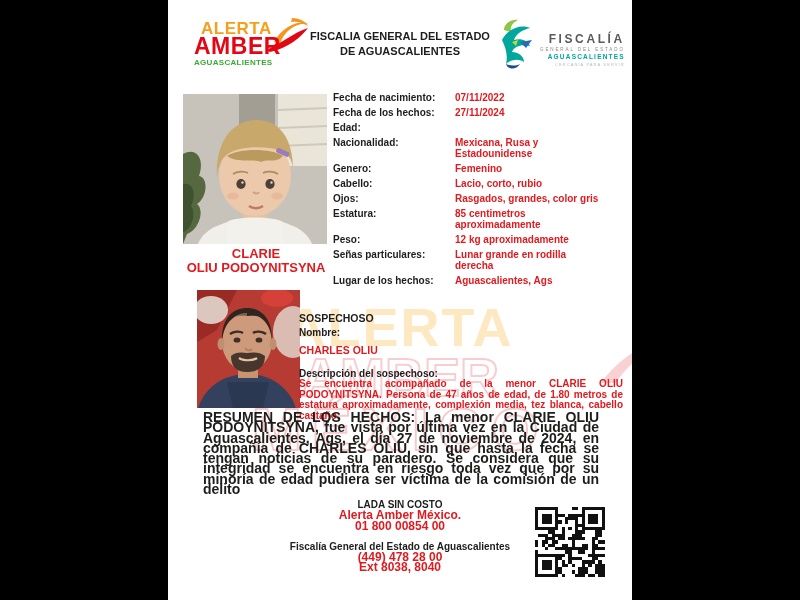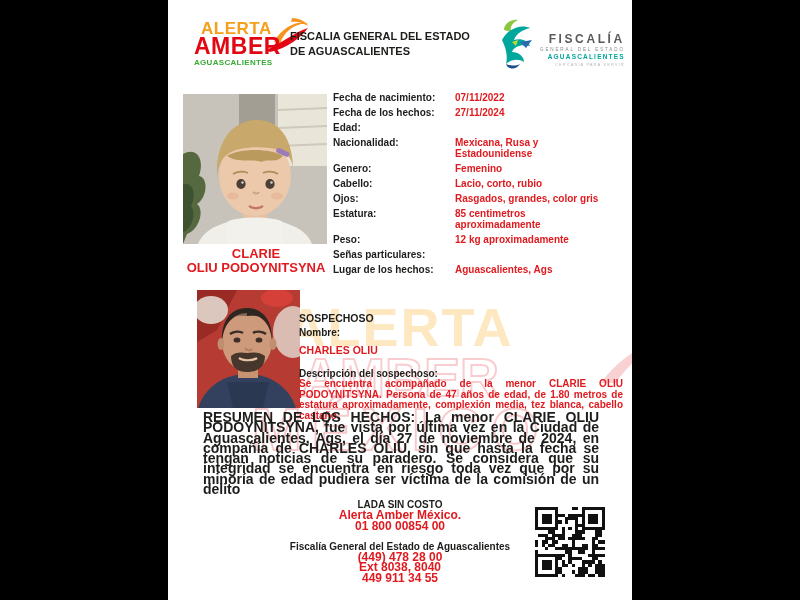--- a/index.html
+++ b/index.html
@@ -10,21 +10,21 @@
             background:#ffffff; overflow:hidden; }
   .abs { position:absolute; }
 
   
   #amber-logo { left:26px; top:20px; width:120px; line-height:1; z-index:2; }
   .amber-l1 { font-size:17px; font-weight:900; color:#f5a01d; letter-spacing:.5px; padding-left:7px; }
   .amber-l2 { font-size:23px; font-weight:900; color:#e30613; letter-spacing:.5px; margin-top:-2px; }
   .amber-l3 { font-size:8px; font-weight:800; color:#3aaa35; letter-spacing:.3px; margin-top:1px; }
   #amber-swoosh { left:96px; top:16px; z-index:1; }
 
-  #header-title { left:122px; top:29px; width:220px; 
+  #header-title { left:122px; top:29px; width:220px; text-align:center;
                   font-size:11px; font-weight:bold; color:#1d1d1b; line-height:1.35; z-index:2;}
 
   #fiscalia-logo { left:330px; top:18px; display:flex; gap:4px; align-items:flex-start; z-index:2;}
   .fg-text { padding-top:14px;text-align:right; }
   .fg-name { font-size:12px; font-weight:bold; color:#595a5c; letter-spacing:2.6px; }
   .fg-sub1 { font-size:4.5px; color:#8a8a8a; letter-spacing:1.9px; margin-top:1px; }
   .fg-sub2 { font-size:6.5px; font-weight:bold; color:#00a79d; letter-spacing:1.2px; margin-top:1px; }
   .fg-tag  { font-size:4px; color:#b9b9b9; letter-spacing:1.1px; margin-top:2px; }
 
   
@@ -182,20 +182,21 @@
       <div class="frow">
           <div class="flabel">Estatura:</div>
           <div class="fvalue">85 centimetros<br>aproximadamente</div>
         </div>
       <div class="frow">
           <div class="flabel">Peso:</div>
           <div class="fvalue">12 kg aproximadamente</div>
         </div>
       <div class="frow">
           <div class="flabel">Señas particulares:</div>
+          <div class="fvalue">Lunar grande en rodilla<br>derecha</div>
         </div>
       <div class="frow">
           <div class="flabel">Lugar de los hechos:</div>
           <div class="fvalue">Aguascalientes, Ags</div>
         </div>
     </div>
 
     <svg id="suspect-photo" class="abs" viewBox="0 0 103 118" preserveAspectRatio="none">
       <rect width="103" height="118" fill="#b63b33"></rect>
       <path d="M0,0 L40,0 L20,40 L0,52 Z" fill="#992a24"></path>
@@ -230,21 +231,20 @@
     <div id="summary" class="abs">RESUMEN DE LOS HECHOS: La menor CLARIE OLIU PODOYNITSYNA, fue vista por última vez en la Ciudad de Aguascalientes, Ags, el día 27 de noviembre de 2024, en compañía de CHARLES OLIU, sin que hasta la fecha se tengan noticias de su paradero. Se considera que su integridad se encuentra en riesgo toda vez que por su minoría de edad pudiera ser víctima de la comisión de un delito</div>
 
     <div id="contact" class="abs">
       <div class="c-black">LADA SIN COSTO</div>
       <div class="c-red">Alerta Amber México.</div>
       <div class="c-red">01 800 00854 00</div>
       <div class="c-gap"></div>
       <div class="c-black">Fiscalía General del Estado de Aguascalientes</div>
       <div class="c-red">(449) 478 28 00</div>
       <div class="c-red">Ext 8038, 8040</div>
-      <div class="c-red">449 911 34 55</div>
     </div>
 
     <div id="qr" class="abs">
         <svg width="70" height="70" viewBox="0 0 21 21" shape-rendering="crispEdges" fill="#111">
           <rect x="0" y="0" width="1" height="1"></rect>
           <rect x="1" y="0" width="1" height="1"></rect>
           <rect x="2" y="0" width="1" height="1"></rect>
           <rect x="3" y="0" width="1" height="1"></rect>
           <rect x="4" y="0" width="1" height="1"></rect>
           <rect x="5" y="0" width="1" height="1"></rect>

